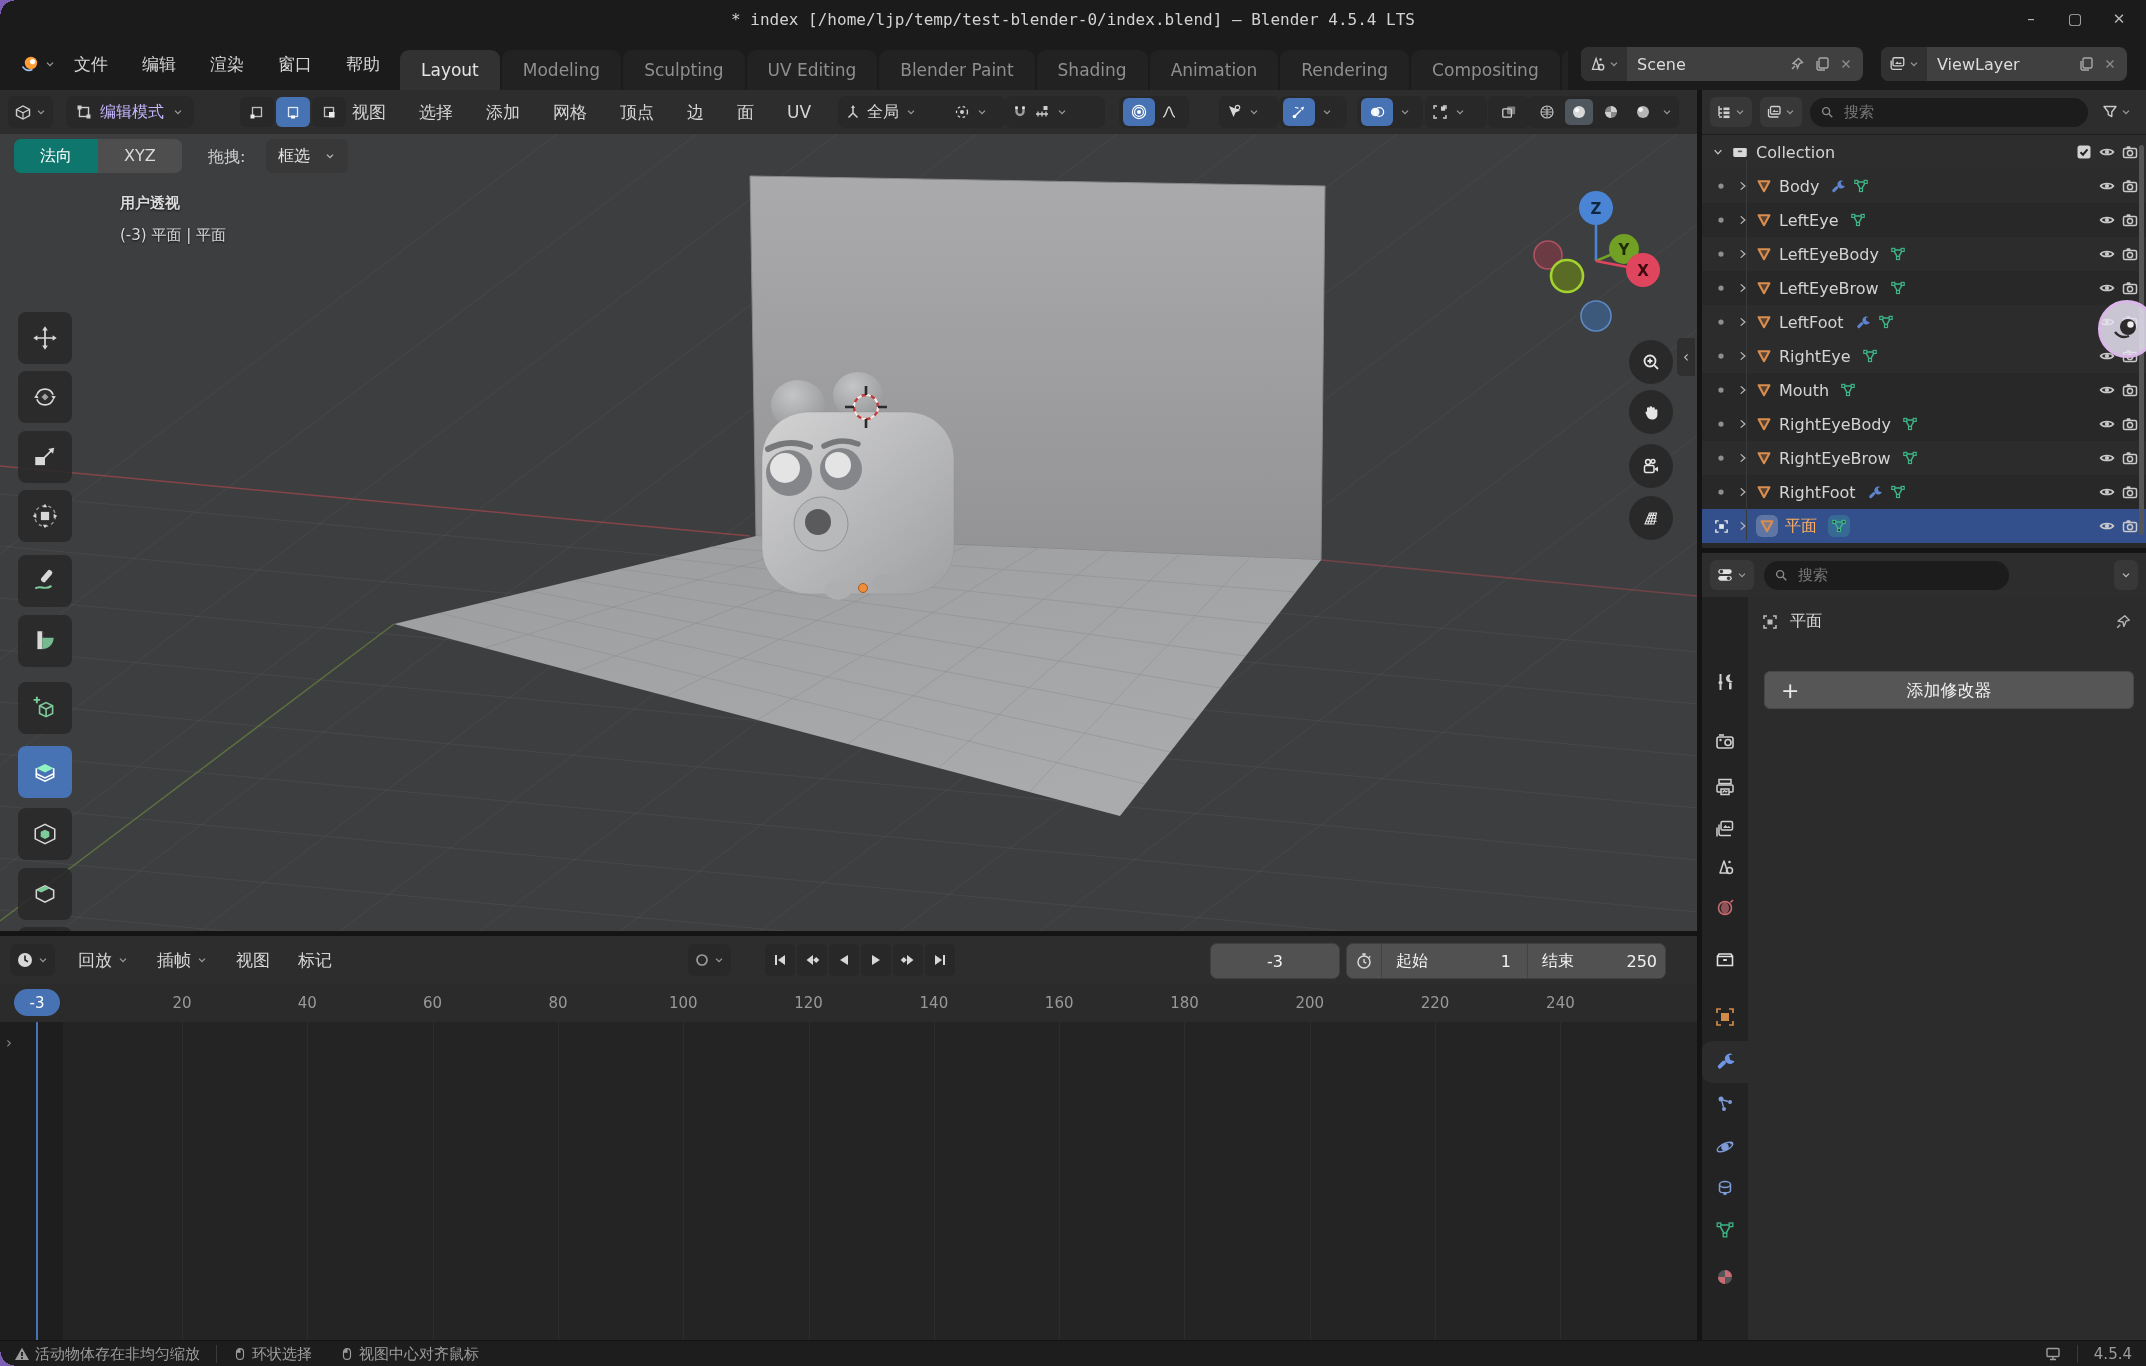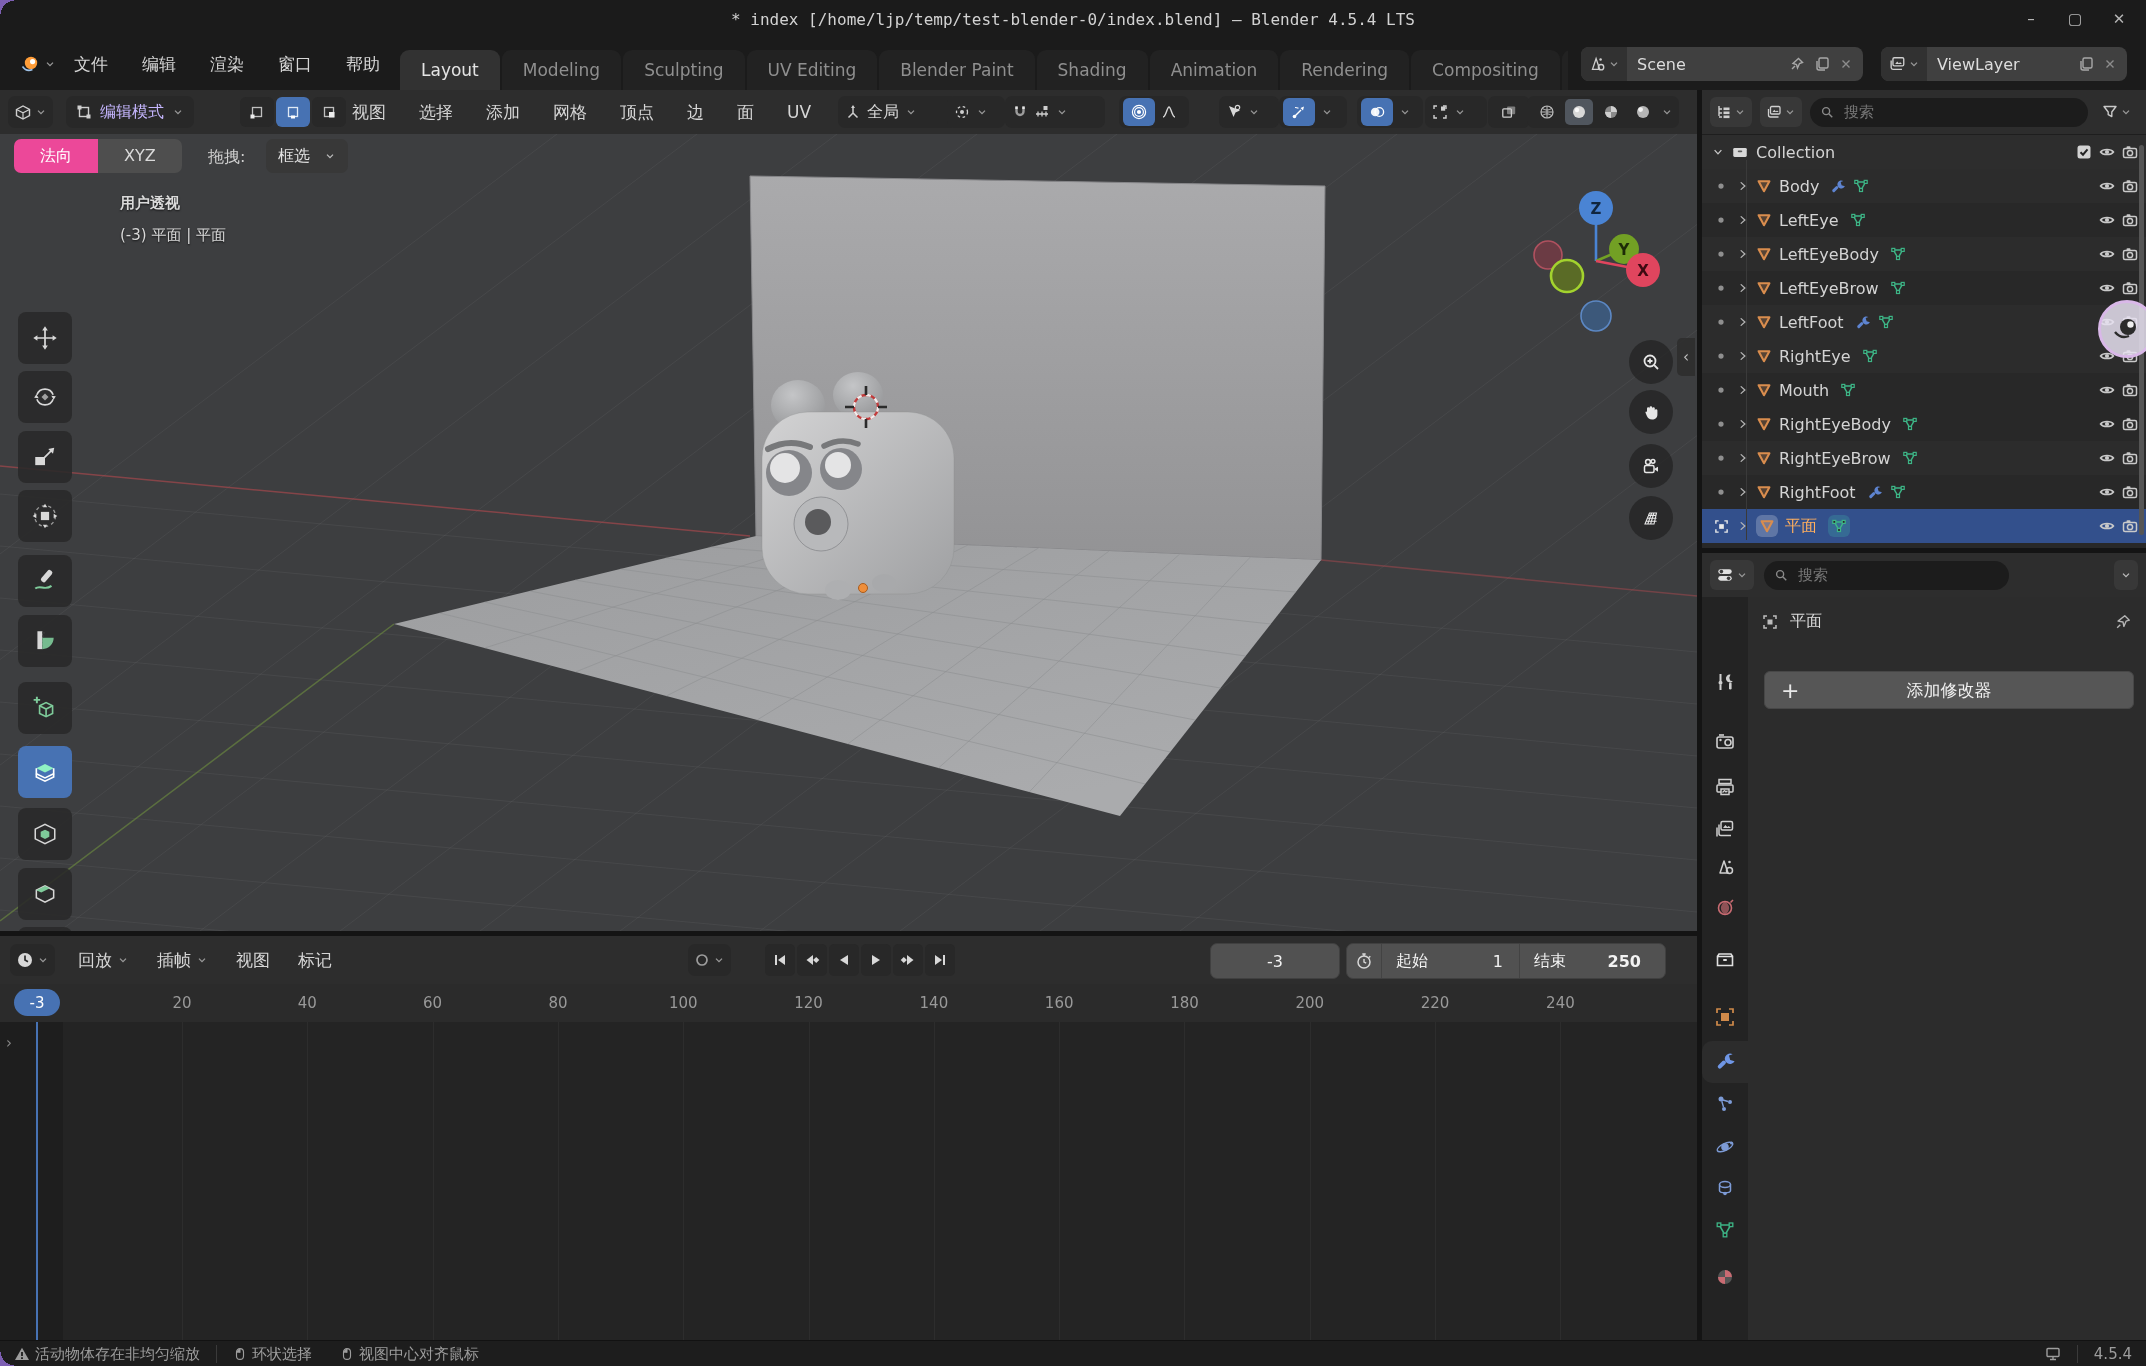--- a/index.html
+++ b/index.html
@@ -71,21 +71,21 @@
   .ptab.active{background:#2c2c2c;border-radius:10px 0 0 10px;}
   .breadcrumb{position:absolute;left:60px;top:58px;width:370px;display:flex;align-items:center;gap:12px;font-size:16px;color:#dcdcdc;}
   .addmod{position:absolute;left:62px;top:118px;width:368px;height:36px;background:#565656;border:1px solid #474747;border-radius:6px;display:flex;align-items:center;justify-content:center;font-size:17px;color:#f0f0f0;}
   .addmod .plus{position:absolute;left:16px;font-size:22px;color:#e8e8e8;}
   .iconbtn{height:30px;background:#383838;border-radius:6px;display:flex;align-items:center;padding:0 6px;gap:2px;}
 
   
   .viewport{left:0;top:134px;width:1697px;height:797px;background:#3d3e40;overflow:hidden;}
   .vp-toggle{position:absolute;left:14px;top:5px;display:flex;}
   .vp-toggle .t{height:34px;line-height:34px;padding:0 26px;font-size:16px;}
-  .vp-toggle .t.on{background:#ec4899;color:#fff;border-radius:7px 0 0 7px;}
+  .vp-toggle .t.on{background:#0f766e;color:#fff;border-radius:7px 0 0 7px;}
   .vp-toggle .t.off{background:#4e4e4e;color:#dadada;border-radius:0 7px 7px 0;}
   .drag-label{position:absolute;left:208px;top:13px;font-size:16px;color:#d0d0d0;}
   .drag-pill{position:absolute;left:266px;top:5px;height:34px;background:#383838;border-radius:7px;display:flex;align-items:center;gap:14px;padding:0 12px;font-size:16px;color:#e2e2e2;}
   .vp-info{position:absolute;left:120px;font-size:15px;color:#dadada;text-shadow:0 1px 2px rgba(0,0,0,.7);}
   .tools{position:absolute;left:18px;top:178px;width:56px;}
   .tool-btn{position:absolute;left:0;width:54px;height:52px;background:rgba(41,41,41,.88);border-radius:8px;display:flex;align-items:center;justify-content:center;}
   .tool-btn.active{background:#4772b3;}
   .navball text{font-size:15px;font-weight:bold;}
   .vnav{position:absolute;left:1629px;width:44px;height:44px;border-radius:50%;background:rgba(35,35,35,.75);display:flex;align-items:center;justify-content:center;}
   .collapse{position:absolute;left:1677px;top:204px;width:18px;height:38px;background:rgba(45,45,45,.85);border-radius:5px 0 0 5px;display:flex;align-items:center;justify-content:center;color:#c2c2c2;font-size:15px;}
@@ -1544,21 +1544,21 @@
             <svg viewBox="0 0 18 18">
               <circle cx="9" cy="10" r="6" fill="none" stroke="#d8d8d8" stroke-width="1.5"></circle>
               <path d="M9 7v3l2.2 1.2M7.3 2h3.4M9 2v2M14 5.5l1.3-1.3" stroke="#d8d8d8" stroke-width="1.4" fill="none"></path>
             </svg>
           </span>
         <span class="rg-div"></span>
         <span style="padding-left:14px;">起始</span>
         <span style="flex:1;text-align:right;padding-right:16px;">1</span>
         <span class="rg-div"></span>
         <span style="padding-left:14px;">结束</span>
-        <span style="flex:1;text-align:right;padding-right:24px;font-weight:bold;">250</span>
+        <span style="flex:1;text-align:right;padding-right:8px;">250</span>
       </div>
     </div>
     <div class="ruler" id="ruler">
       <span class="playhead-pill">-3</span>
     <span class="tick-label" style="left: 182px;">20</span>
         <span class="tick-label" style="left: 307.31px;">40</span>
         <span class="tick-label" style="left: 432.62px;">60</span>
         <span class="tick-label" style="left: 557.93px;">80</span>
         <span class="tick-label" style="left: 683.24px;">100</span>
         <span class="tick-label" style="left: 808.55px;">120</span>

